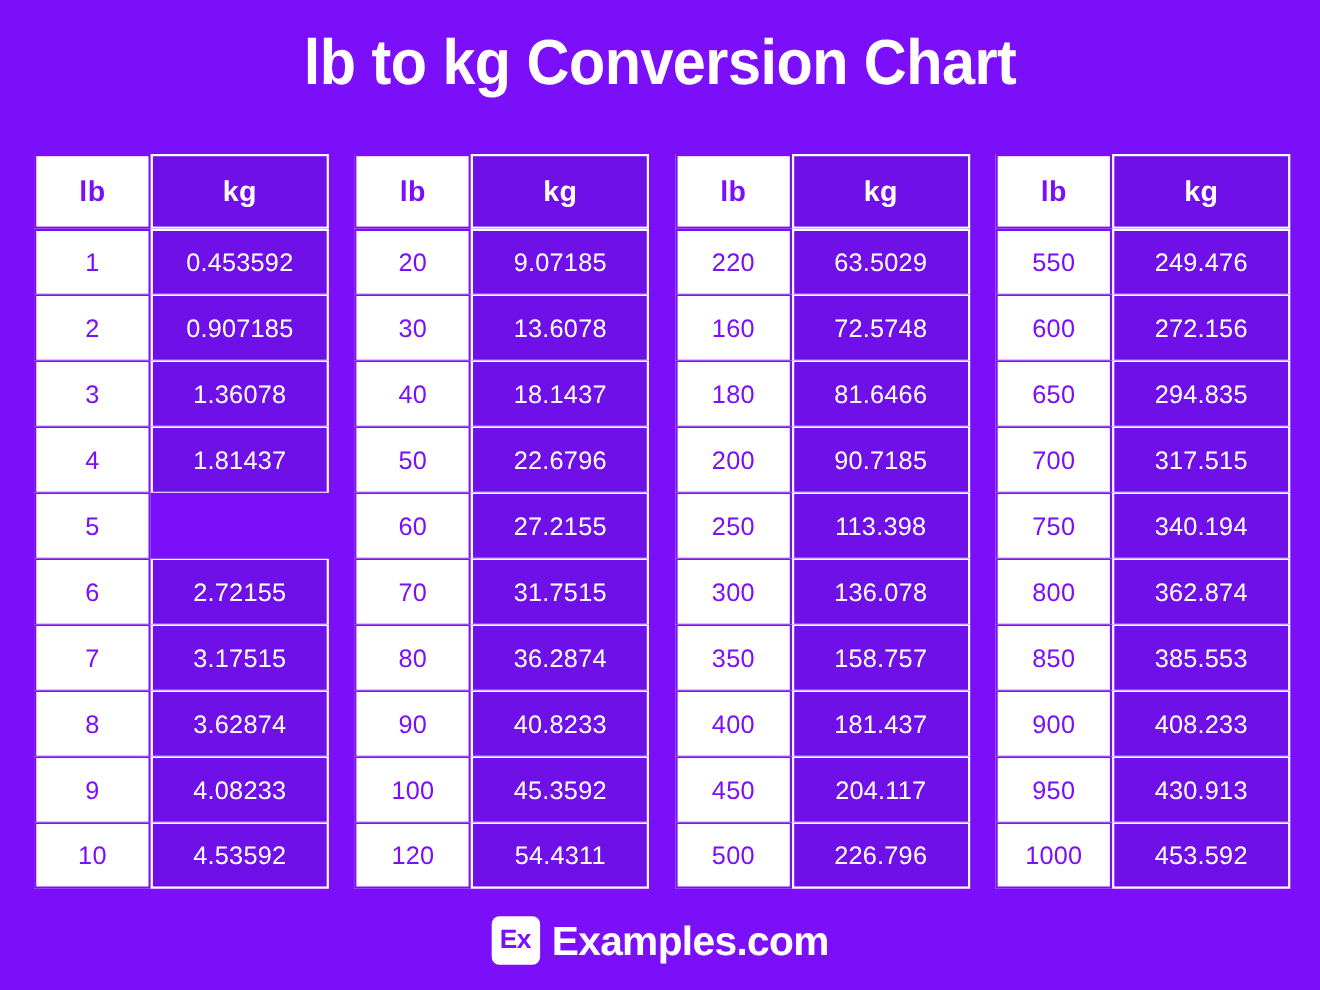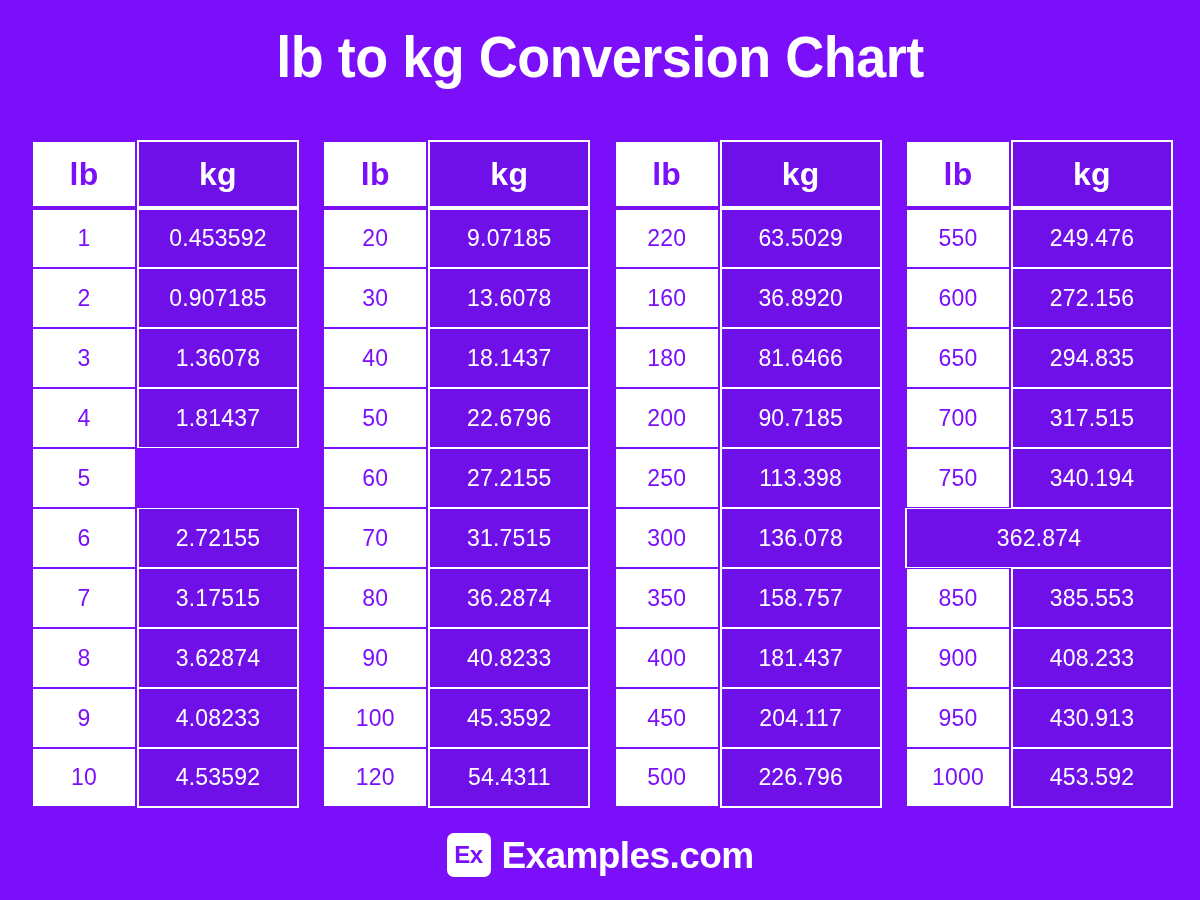--- a/index.html
+++ b/index.html
@@ -88,21 +88,21 @@
     color:#ffffff;
     border:2px solid #ffffff;
     border-bottom-width:1px;
     border-top-width:1px;
   }
 
   
   .row-head { height:68px; flex:0 0 68px; }
 
   .row-head .cell {
-    font-size:32px;
+    font-size:26px;
     font-weight:bold;
     letter-spacing:0.3px;
   }
 
   .row-head .cell-lb {
     border-top-width:2px;
     border-bottom-width:2px;
     border-left-width:2px;
     border-right-width:2px;
   }
@@ -256,21 +256,21 @@
         <div class="row row-head">
           <div class="cell cell-lb">lb</div>
           <div class="cell cell-kg">kg</div>
         </div>
         <div class="row row-first">
           <div class="cell cell-lb">220</div>
           <div class="cell cell-kg">63.5029</div>
         </div>
         <div class="row">
           <div class="cell cell-lb">160</div>
-          <div class="cell cell-kg">36.8920</div>
+          <div class="cell cell-kg">72.5748</div>
         </div>
         <div class="row">
           <div class="cell cell-lb">180</div>
           <div class="cell cell-kg">81.6466</div>
         </div>
         <div class="row">
           <div class="cell cell-lb">200</div>
           <div class="cell cell-kg">90.7185</div>
         </div>
         <div class="row">
@@ -317,20 +317,21 @@
         </div>
         <div class="row">
           <div class="cell cell-lb">700</div>
           <div class="cell cell-kg">317.515</div>
         </div>
         <div class="row">
           <div class="cell cell-lb">750</div>
           <div class="cell cell-kg">340.194</div>
         </div>
         <div class="row">
+          <div class="cell cell-lb">800</div>
           <div class="cell cell-kg">362.874</div>
         </div>
         <div class="row">
           <div class="cell cell-lb">850</div>
           <div class="cell cell-kg">385.553</div>
         </div>
         <div class="row">
           <div class="cell cell-lb">900</div>
           <div class="cell cell-kg">408.233</div>
         </div>

